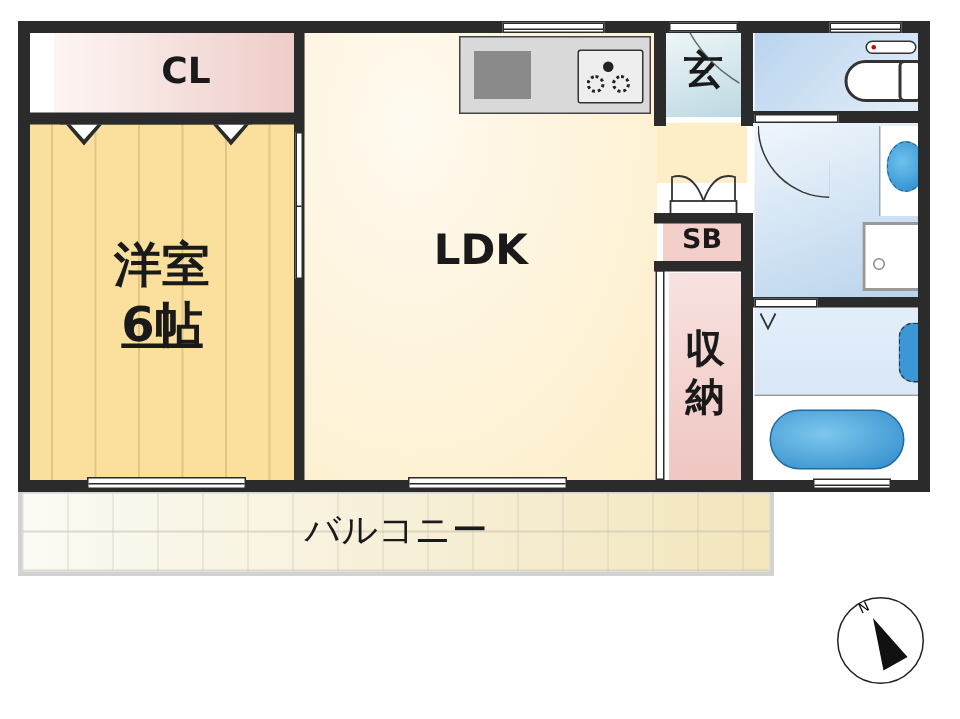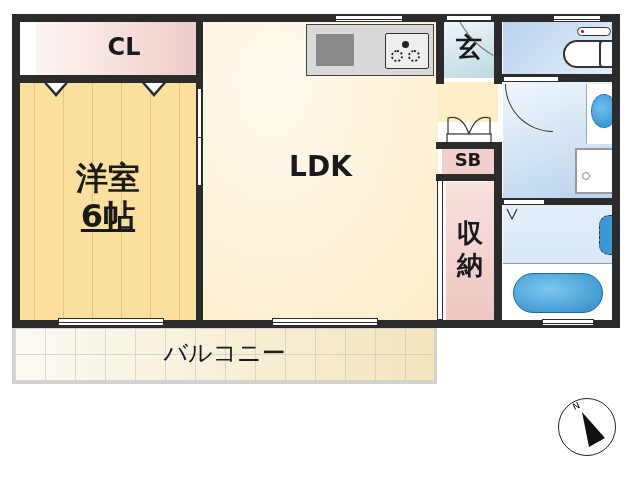--- a/index.html
+++ b/index.html
@@ -8,33 +8,33 @@
   .wall{position:absolute;background:#2b2b2b;}
   .room-label{position:absolute;font-weight:bold;color:#1a1a1a;text-align:center;line-height:1.05;}
   .win{position:absolute;background:#fff;border:1.5px solid #2b2b2b;box-sizing:border-box;}
   .win::after{content:"";position:absolute;left:0;right:0;top:50%;height:1px;background:#2b2b2b;}
 </style>
 </head>
 <body>
 
 <div class="abs" style="left:0;top:0;width:640px;height:479px;">
 
-  <div class="abs" style="left:12px;top:326px;width:425px;height:58px;background:linear-gradient(90deg,#fbfaf4,#f4e9c2);border:3px solid #d2d2d2;box-sizing:border-box;
+  <div class="abs" style="left:12px;top:326px;width:504px;height:58px;background:linear-gradient(90deg,#fbfaf4,#f4e9c2);border:3px solid #d2d2d2;box-sizing:border-box;
     background-image:linear-gradient(90deg,rgba(200,195,180,.6) 1px,transparent 1px),linear-gradient(0deg,rgba(200,195,180,.6) 1px,transparent 1px),linear-gradient(90deg,#fbfaf4,#f3e6bd);
     background-size:30px 100%,100% 26px,100% 100%;">
     <span class="room-label" style="left:0;right:0;top:12px;font-size:24px;font-weight:normal;">バルコニー</span>
   </div>
 
   <div class="abs" style="left:36px;top:22px;width:176px;height:69px;background:linear-gradient(90deg,#fdf6f4,#edc8c4);">
     <span class="room-label" style="left:0;right:0;top:13px;font-size:24px;">CL</span>
   </div>
 
   <div class="abs" style="left:20px;top:82px;width:176px;height:238px;background:#fbdf9c;
     background-image:linear-gradient(90deg,rgba(210,180,120,.6) 1px,transparent 1px);background-size:29px 100%;background-position:14px 0;">
-    <span class="room-label" style="left:0;right:0;top:80px;font-size:32px;">洋室</span>
+    <span class="room-label" style="left:0;right:0;top:80px;font-size:32px;font-family:Liberation Mono, monospace;">洋室</span>
     <span class="room-label" style="left:0;right:0;top:118px;font-size:32px;text-decoration:underline;">6帖</span>
   </div>
 
   <div class="abs" style="left:40px;top:76px;width:128px;height:7px;background:#fff;border:1.5px solid #2b2b2b;box-sizing:border-box;"></div>
   <div class="abs" style="left:44px;top:83px;width:0;height:0;border-left:12px solid transparent;border-right:12px solid transparent;border-top:14px solid #2b2b2b;"></div>
   <div class="abs" style="left:47px;top:83px;width:0;height:0;border-left:9px solid transparent;border-right:9px solid transparent;border-top:10px solid #fff;"></div>
   <div class="abs" style="left:142px;top:83px;width:0;height:0;border-left:12px solid transparent;border-right:12px solid transparent;border-top:14px solid #2b2b2b;"></div>
   <div class="abs" style="left:145px;top:83px;width:0;height:0;border-left:9px solid transparent;border-right:9px solid transparent;border-top:10px solid #fff;"></div>
 
   <div class="abs" style="left:203px;top:22px;width:235px;height:298px;background:radial-gradient(ellipse at 30% 20%,#fffaf0,#fdeec8);">

